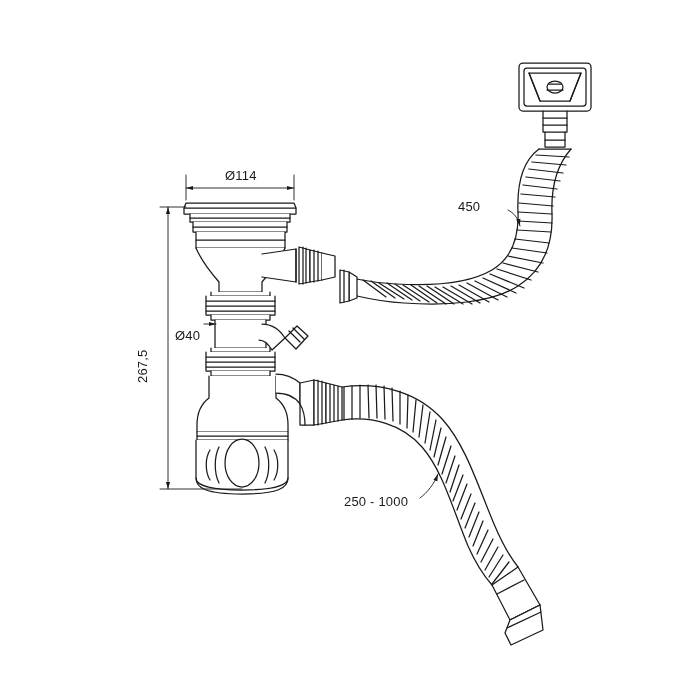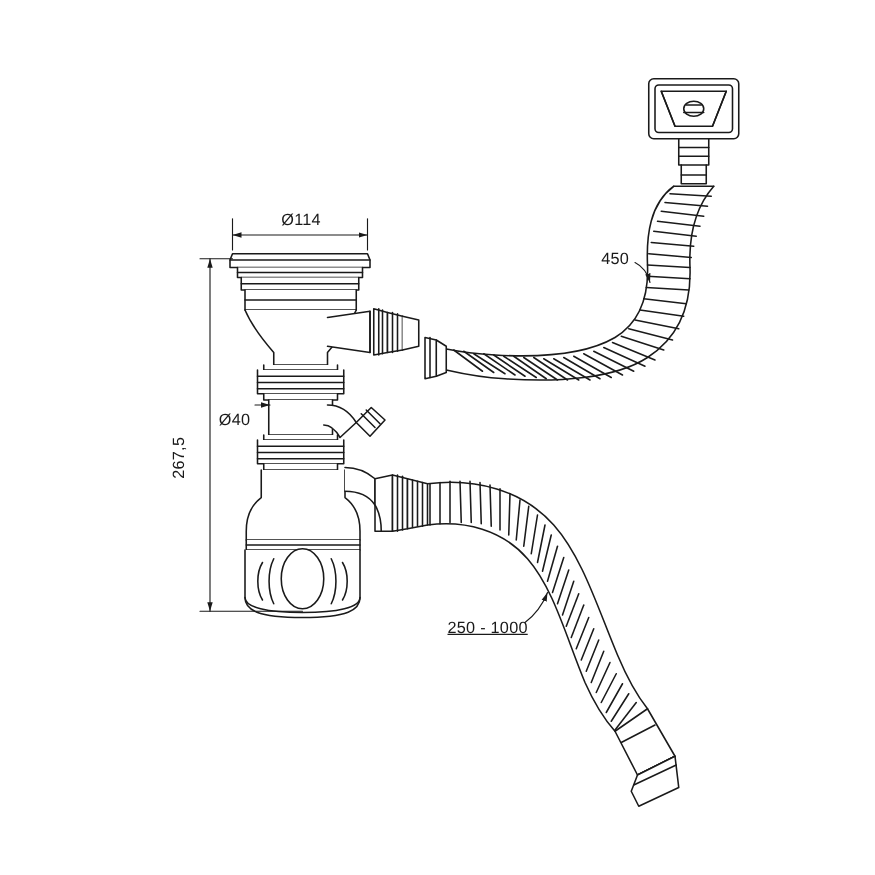--- a/index.html
+++ b/index.html
@@ -274,17 +274,17 @@
 
     </g>
   </svg>
 
   <div class="dimlabel" style="left:225px; top:168px;">Ø114</div>
 
   <div class="dimlabel vertical" style="left:135px; top:383px;">267,5</div>
 
   <div class="dimlabel" style="left:175px; top:328px;">Ø40</div>
 
-  <div class="dimlabel" style="left:481px; top:199px;">450</div>
-
-  <div class="dimlabel" style="left:358px; top:494px;text-decoration:underline;">250 - 1000</div>
+  <div class="dimlabel" style="left:458px; top:199px;">450</div>
+
+  <div class="dimlabel" style="left:344px; top:494px;">250 - 1000</div>
 
 </div>
 
 </body></html>

